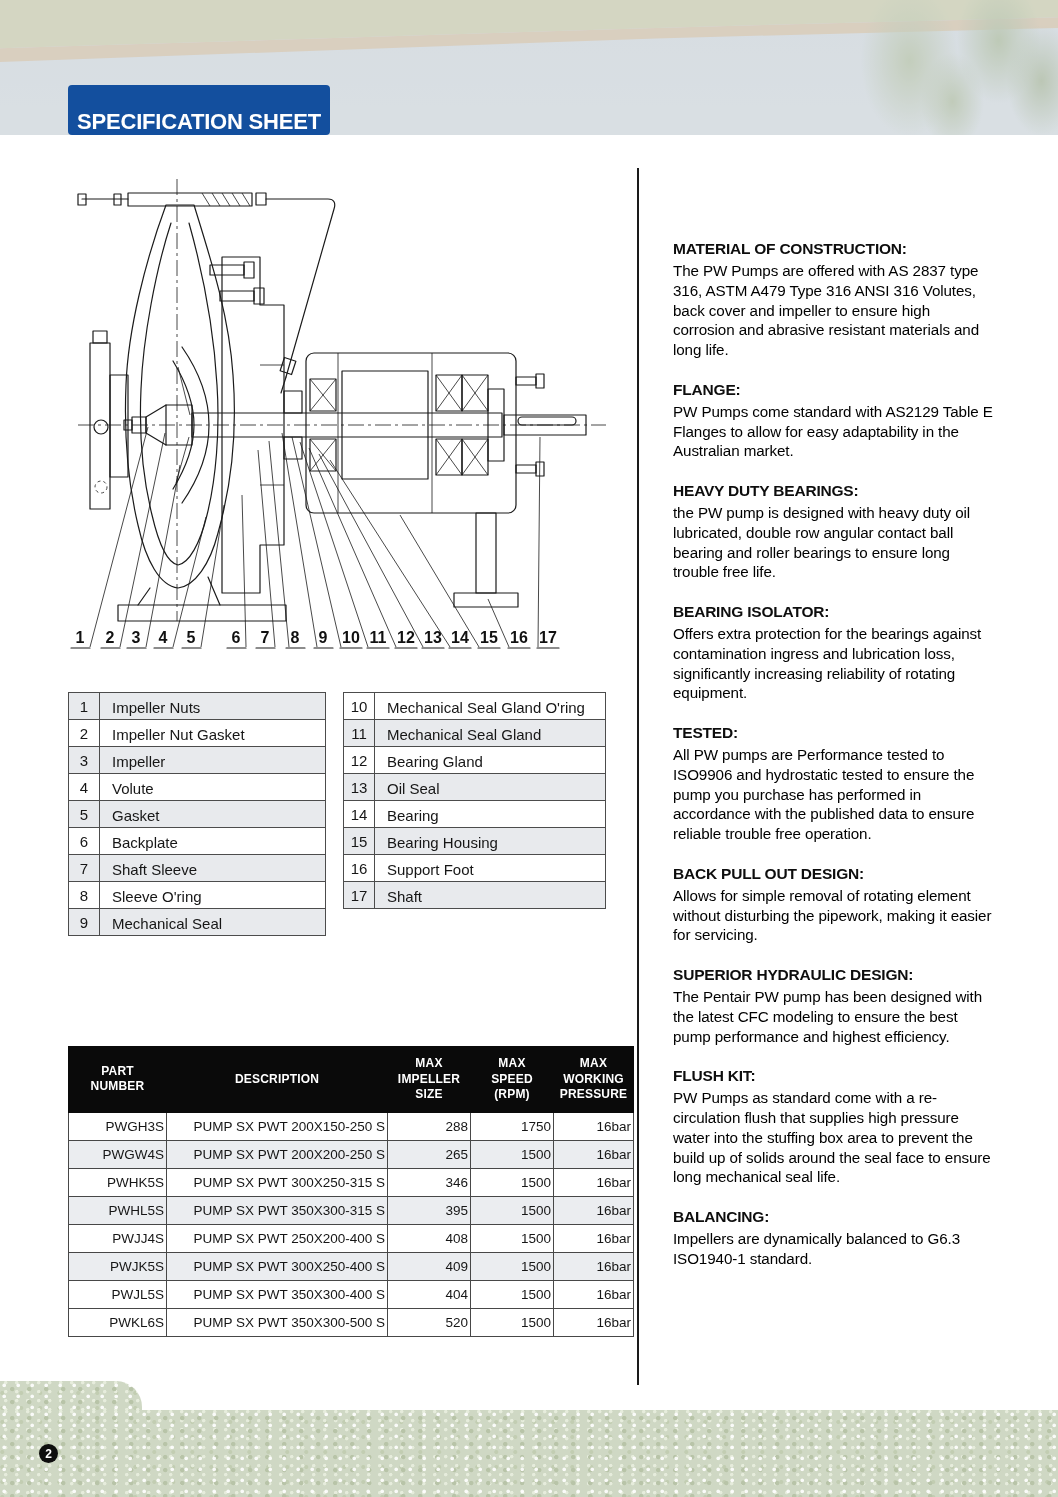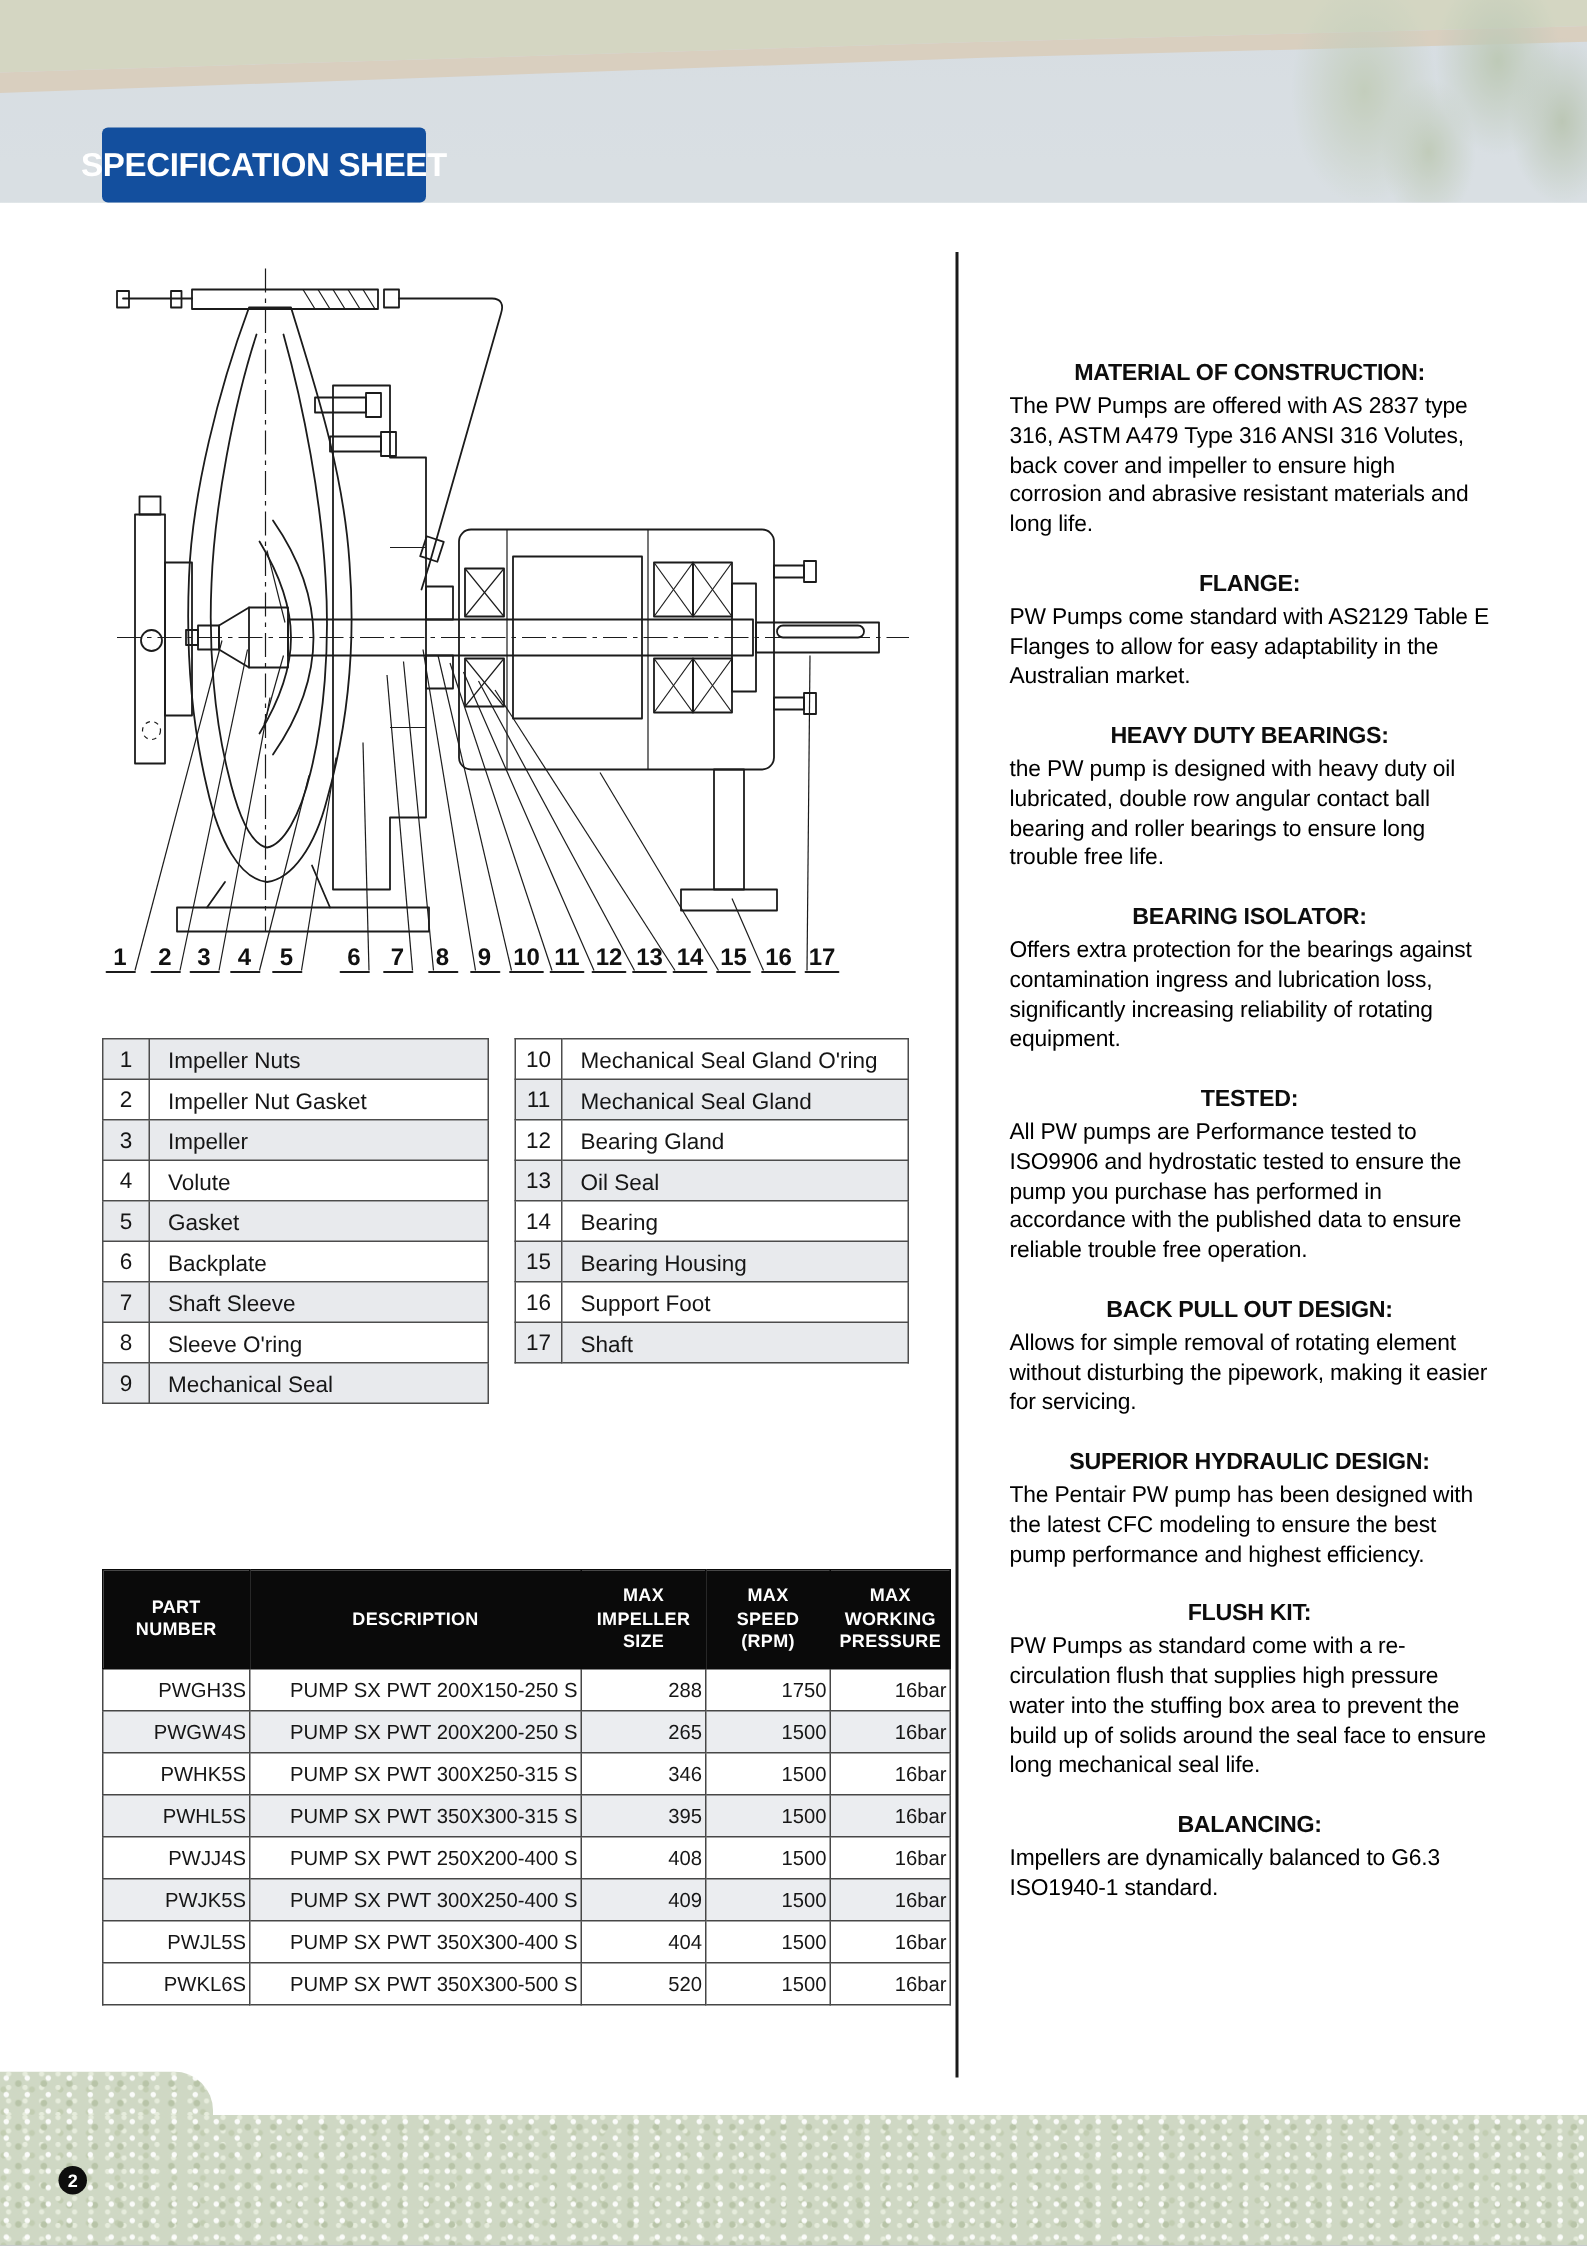--- a/index.html
+++ b/index.html
@@ -16,23 +16,23 @@
     clip-path:polygon(0 78%,62% 45%,100% 28%,100% 45%,62% 62%,0 100%);}
   .banner-trees{position:absolute;right:0;top:0;width:330px;height:135px;
     background:
       radial-gradient(ellipse 60px 90px at 82% 30%, #8ba07f 0%, rgba(139,160,127,0) 70%),
       radial-gradient(ellipse 70px 110px at 55% 45%, #95a788 0%, rgba(149,167,136,0) 70%),
       radial-gradient(ellipse 50px 80px at 95% 60%, #879b7c 0%, rgba(135,155,124,0) 70%),
       radial-gradient(ellipse 45px 70px at 68% 75%, #90a384 0%, rgba(144,163,132,0) 70%);}
   .banner-wash{position:absolute;inset:0;background:rgba(255,255,255,0.44);}
   
   .title-badge{
-    position:absolute;left:68px;top:85px;width:216px;height:50px;
+    position:absolute;left:68px;top:85px;width:262px;height:50px;
     background:#134f9e;border-radius:4px;
-    display:flex;align-items:center;justify-content:center;
+    display:flex;align-items:flex-end;justify-content:center;
   }
   .title-badge span{color:#fff;font-weight:bold;font-size:22px;letter-spacing:-0.2px;white-space:nowrap;}
   
   .diagram{position:absolute;left:70px;top:165px;width:560px;height:500px;}
   .diagram *{vector-effect:non-scaling-stroke;}
   .dline{stroke:#1b1b1b;stroke-width:1.2;fill:none;stroke-linejoin:round;stroke-linecap:round;}
   .dthin{stroke:#1b1b1b;stroke-width:0.8;fill:none;}
   .dnum{font-family:"Liberation Sans",sans-serif;font-weight:bold;font-size:16px;fill:#111;}
   
   .divider{position:absolute;left:637px;top:168px;width:2px;height:1217px;background:#1a1a1a;}
@@ -50,21 +50,21 @@
     background:#0a0a0a;color:#fff;font-size:12px;font-weight:bold;letter-spacing:0.2px;
     white-space:pre-line;text-align:center;vertical-align:middle;padding:9px 2px;height:40px;
     border:1px solid #0a0a0a;line-height:1.3;
   }
   .spec-table td{border:1px solid #474747;text-align:right;height:27px;background:#fff;padding:0 2px;}
   .spec-table tr.alt td{background:#ebedf0;}
   .col-part{width:93px;} .col-desc{width:216px;} .col-imp{width:78px;} .col-speed{width:78px;} .col-press{width:75px;}
   
   .sections{position:absolute;left:673px;top:240px;width:320px;}
   .sections section{margin:0 0 21px 0;}
-  .sections h3{margin:0 0 3px 0;font-size:15.5px;letter-spacing:-0.2px;color:#0d0d0d;text-align:center;}
+  .sections h3{margin:0 0 3px 0;font-size:15.5px;letter-spacing:-0.2px;color:#0d0d0d;}
   .sections p{margin:0;font-size:15.2px;line-height:1.3;color:#000000;letter-spacing:-0.1px;}
   
   .footer-grass,.footer-grass-bump{
     background-color:#cfd8c4;
     background-image:
       radial-gradient(circle at 30% 40%, rgba(255,255,255,0.9) 0 1.4px, transparent 2.2px),
       radial-gradient(circle at 72% 62%, #b8c4a8 0 1.8px, transparent 2.6px),
       radial-gradient(circle at 52% 18%, #e6ecdc 0 1.4px, transparent 2.1px),
       radial-gradient(circle at 12% 80%, #c2cdb2 0 1.6px, transparent 2.4px);
     background-size:14px 11px,17px 13px,11px 9px,19px 15px;

